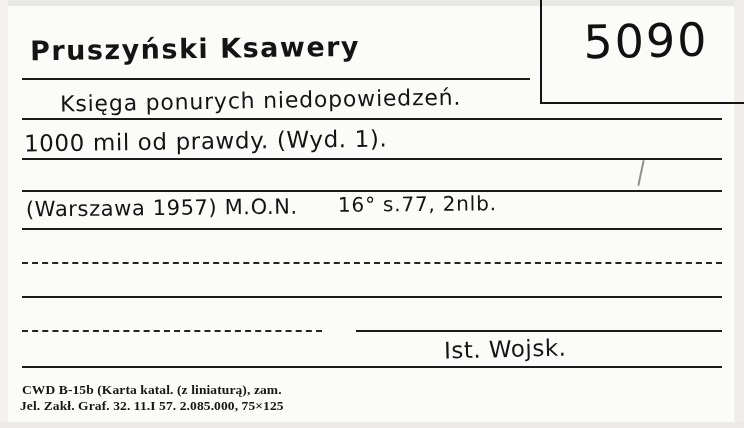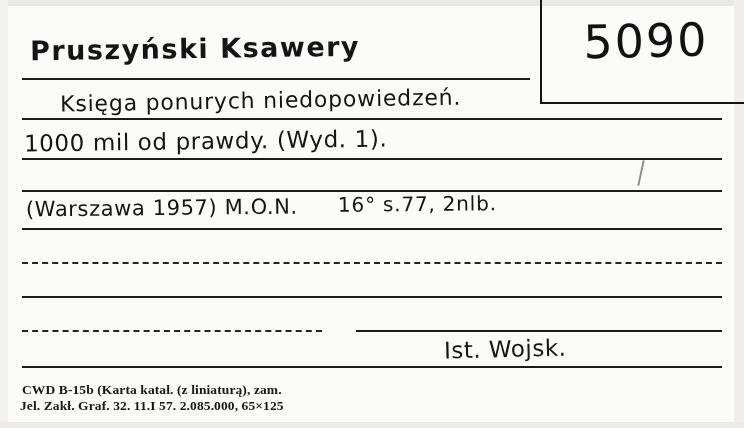--- a/index.html
+++ b/index.html
@@ -174,16 +174,16 @@
   <div class="hand title1">Księga ponurych niedopowiedzeń.</div>
   <div class="hand title2">1000 mil od prawdy. (Wyd. 1).</div>
   <div class="hand imprint">(Warszawa 1957) M.O.N.</div>
   <div class="hand format">16°  s.77, 2nlb.</div>
   <div class="hand location">Ist. Wojsk.</div>
 
   <div class="pen-mark"></div>
 
   <div class="footer">
     <div>CWD B-15b (Karta katal. (z liniaturą), zam.</div>
-    <div>Jel. Zakł. Graf. 32. 11.I 57. 2.085.000, 65×125</div>
+    <div>Jel. Zakł. Graf. 32. 11.I 57. 2.085.000, 75×125</div>
   </div>
 
 </div>
 
 </body></html>

